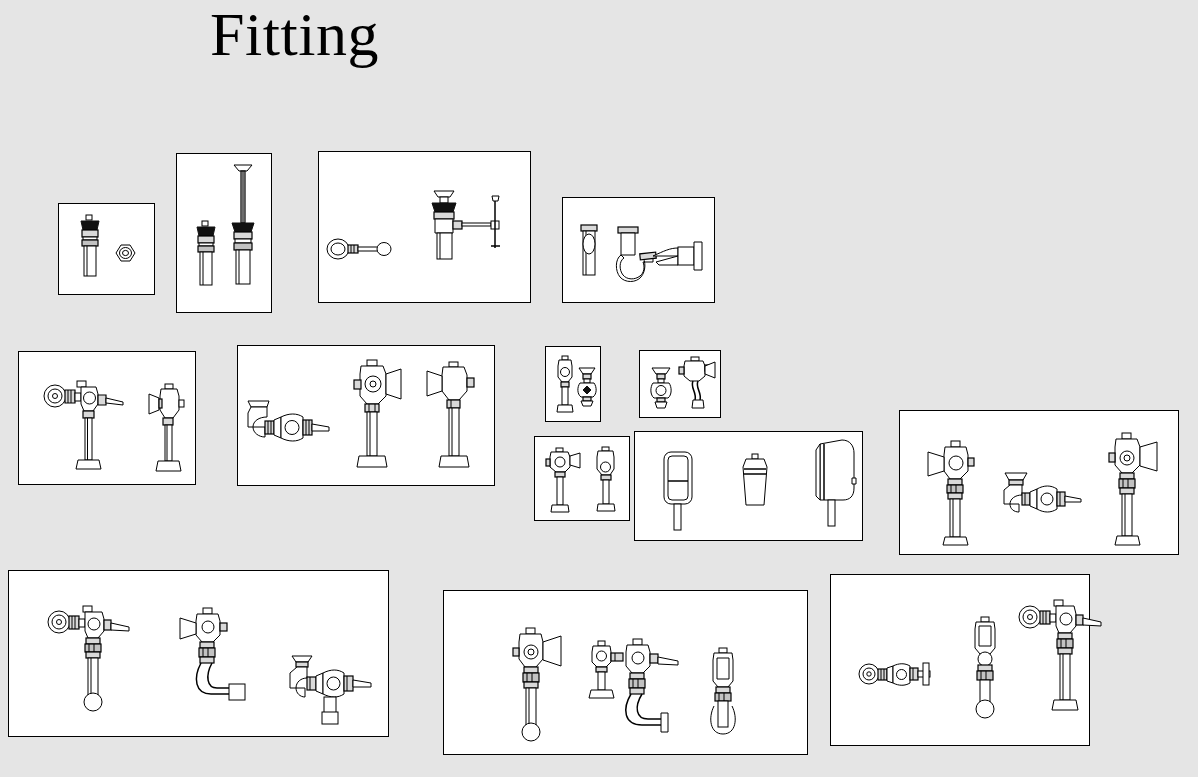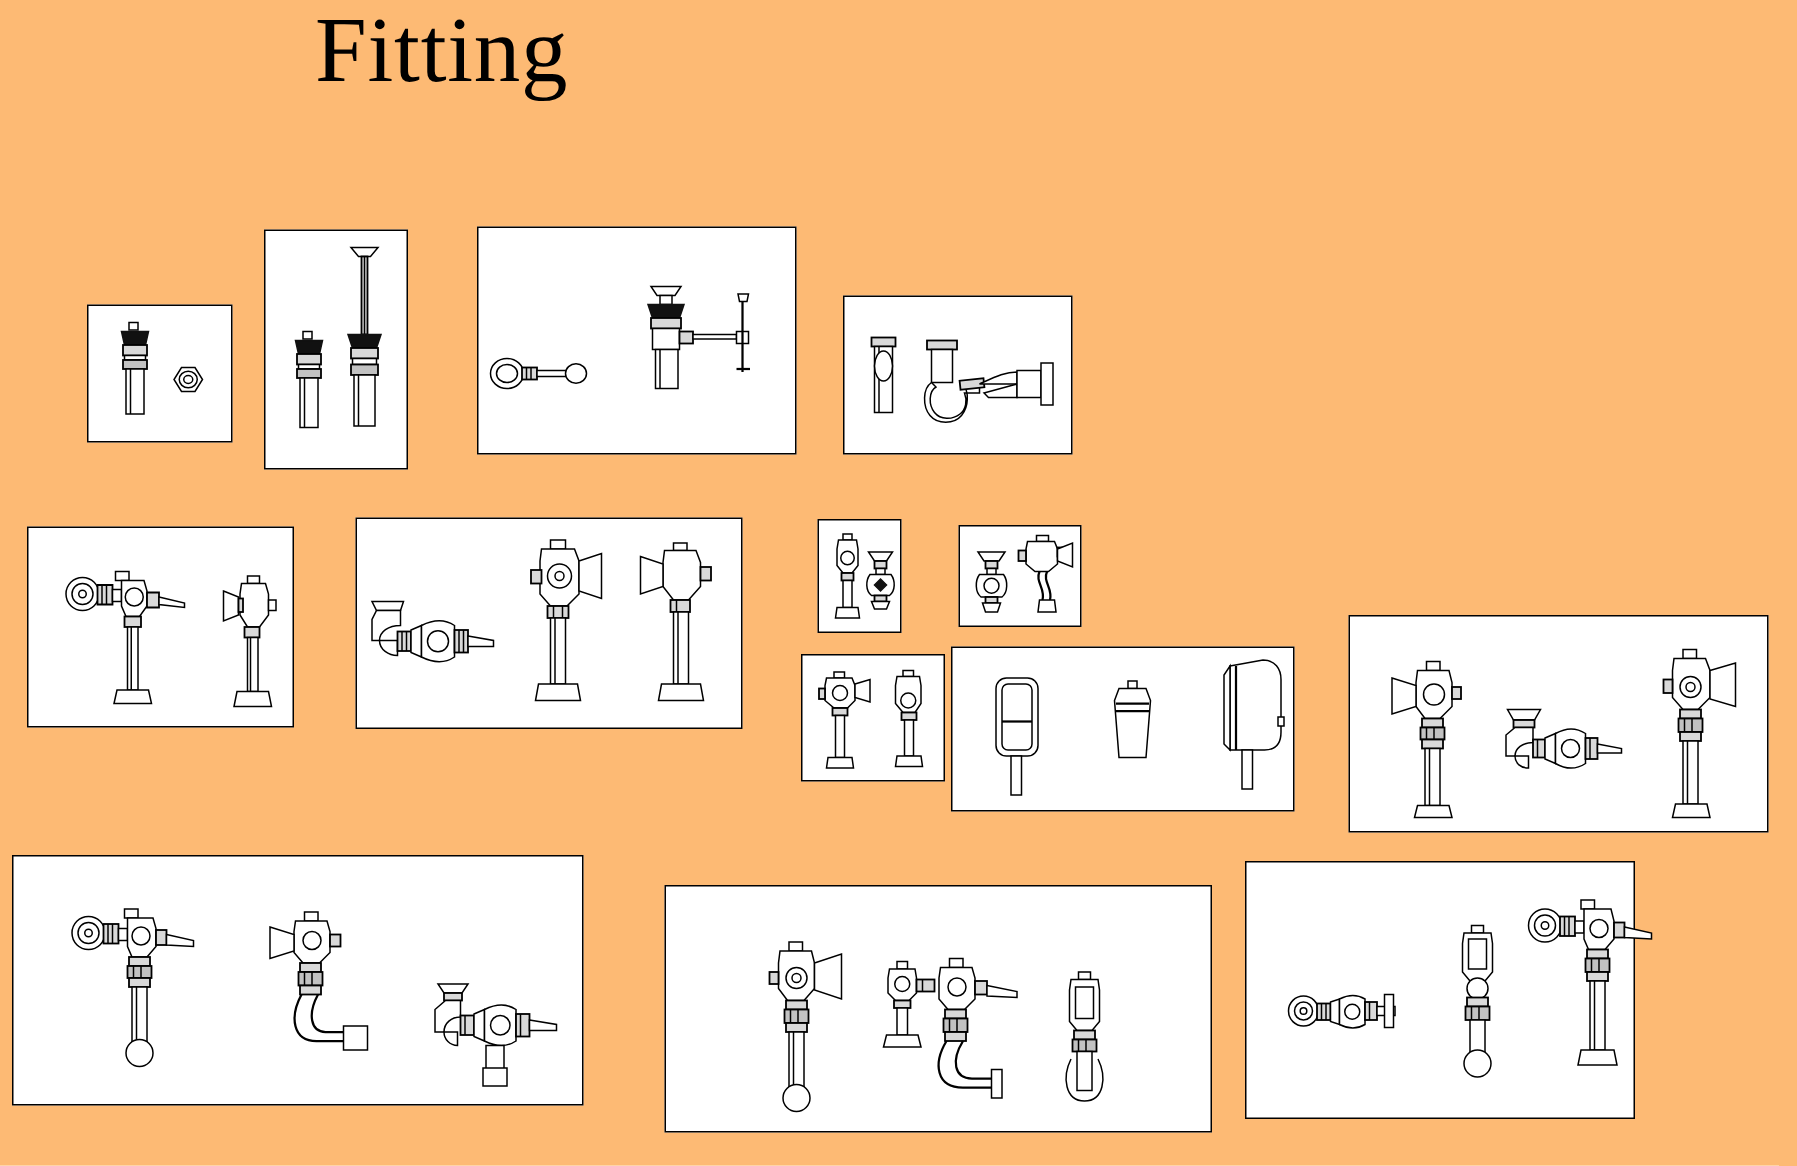--- a/index.html
+++ b/index.html
@@ -1,18 +1,18 @@
 <!DOCTYPE html>
 <html><head>
 <meta charset="utf-8">
 <style>
   html,body{margin:0;padding:0;background:#ffffff;}
   body{width:1198px;height:777px;position:relative;overflow:hidden;
        font-family:"Liberation Serif",serif;}
-  #page{position:absolute;inset:0;background:#fdba74;padding-left:36px;}
+  #page{position:absolute;inset:0;background:#e5e5e5;padding-left:36px;}
 
   #title{position:absolute;left:210px;top:-2px;font-family:"Liberation Serif",serif;
          font-size:62px;line-height:72px;color:#000;letter-spacing:0.5px;white-space:nowrap;}
 
   .panel{position:absolute;border:1.6px solid #000;background:#ffffff;box-sizing:border-box;}
   .fig{position:absolute;}
   svg{display:block;overflow:visible;}
   .ln{fill:none;stroke:#000;stroke-width:1.5;stroke-linejoin:miter;stroke-linecap:butt;}
   .lnt{fill:none;stroke:#000;stroke-width:1;}
   .flt{fill:#ffffff;stroke:#000;stroke-width:1;}

